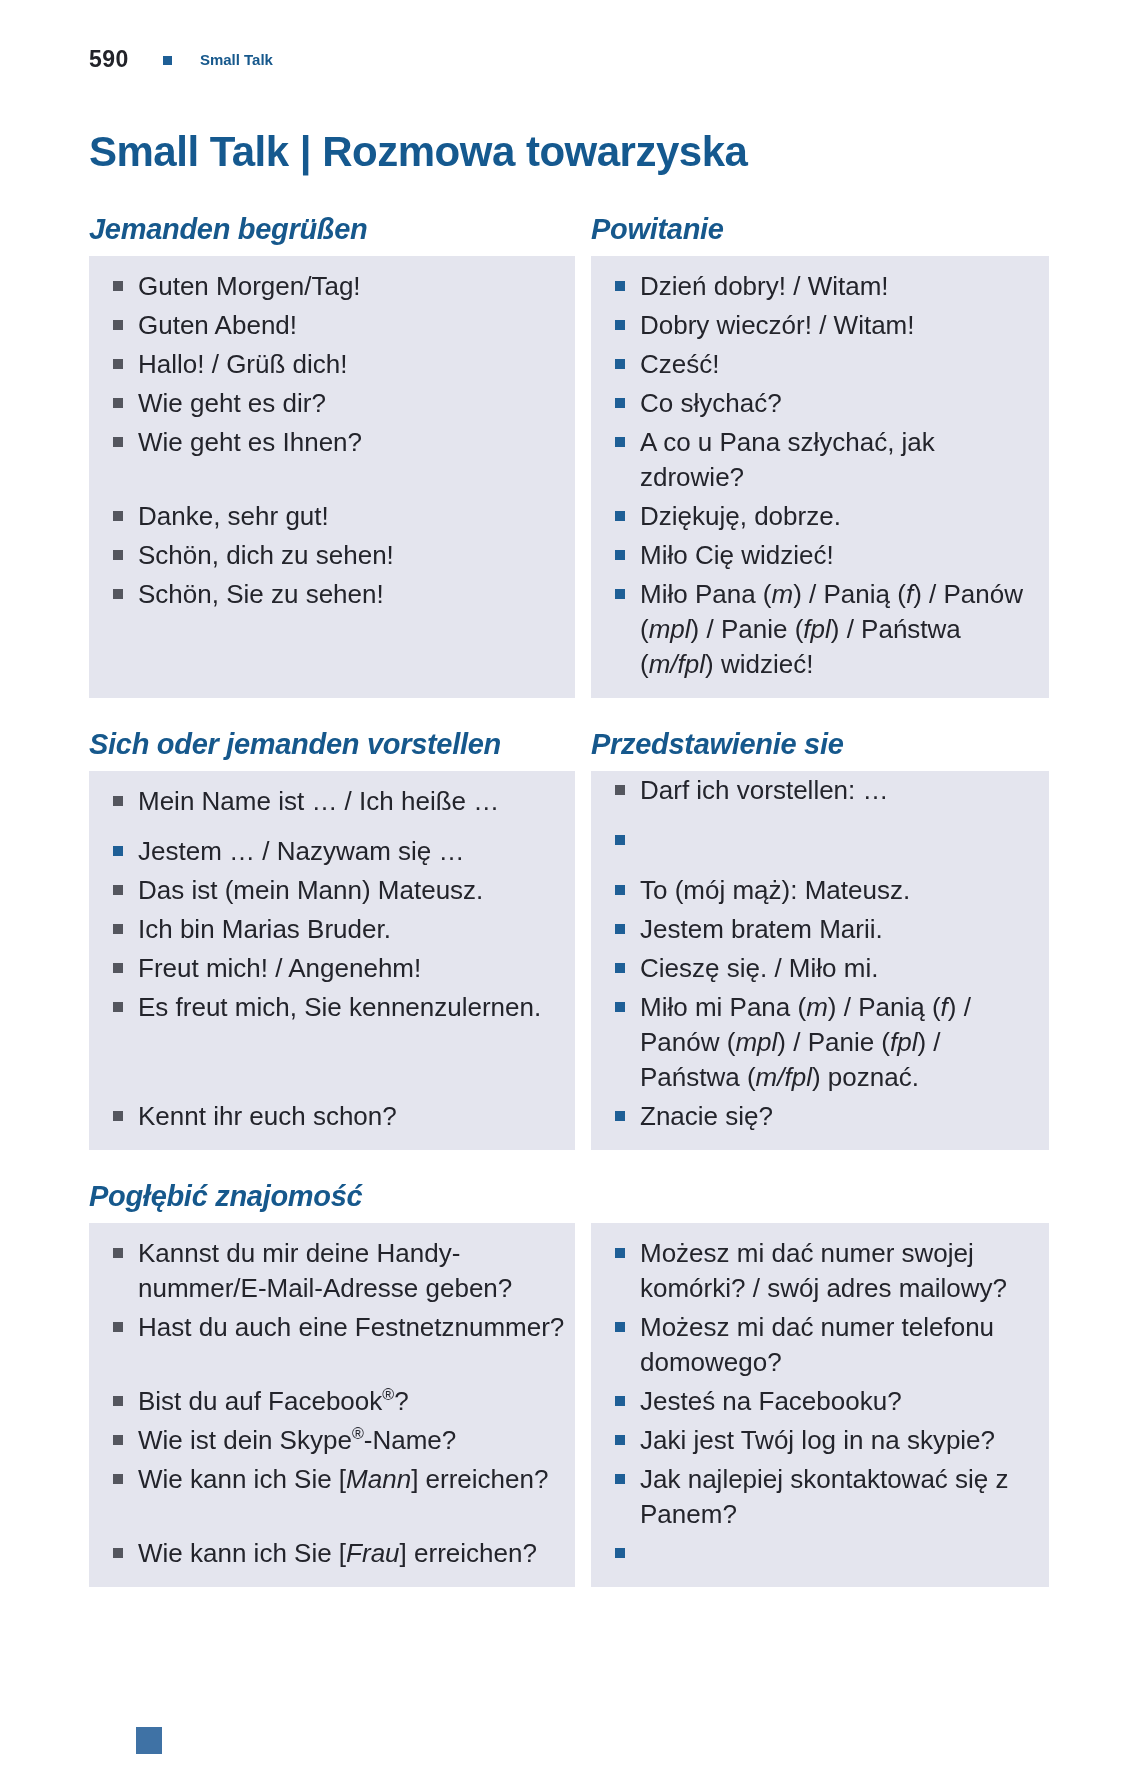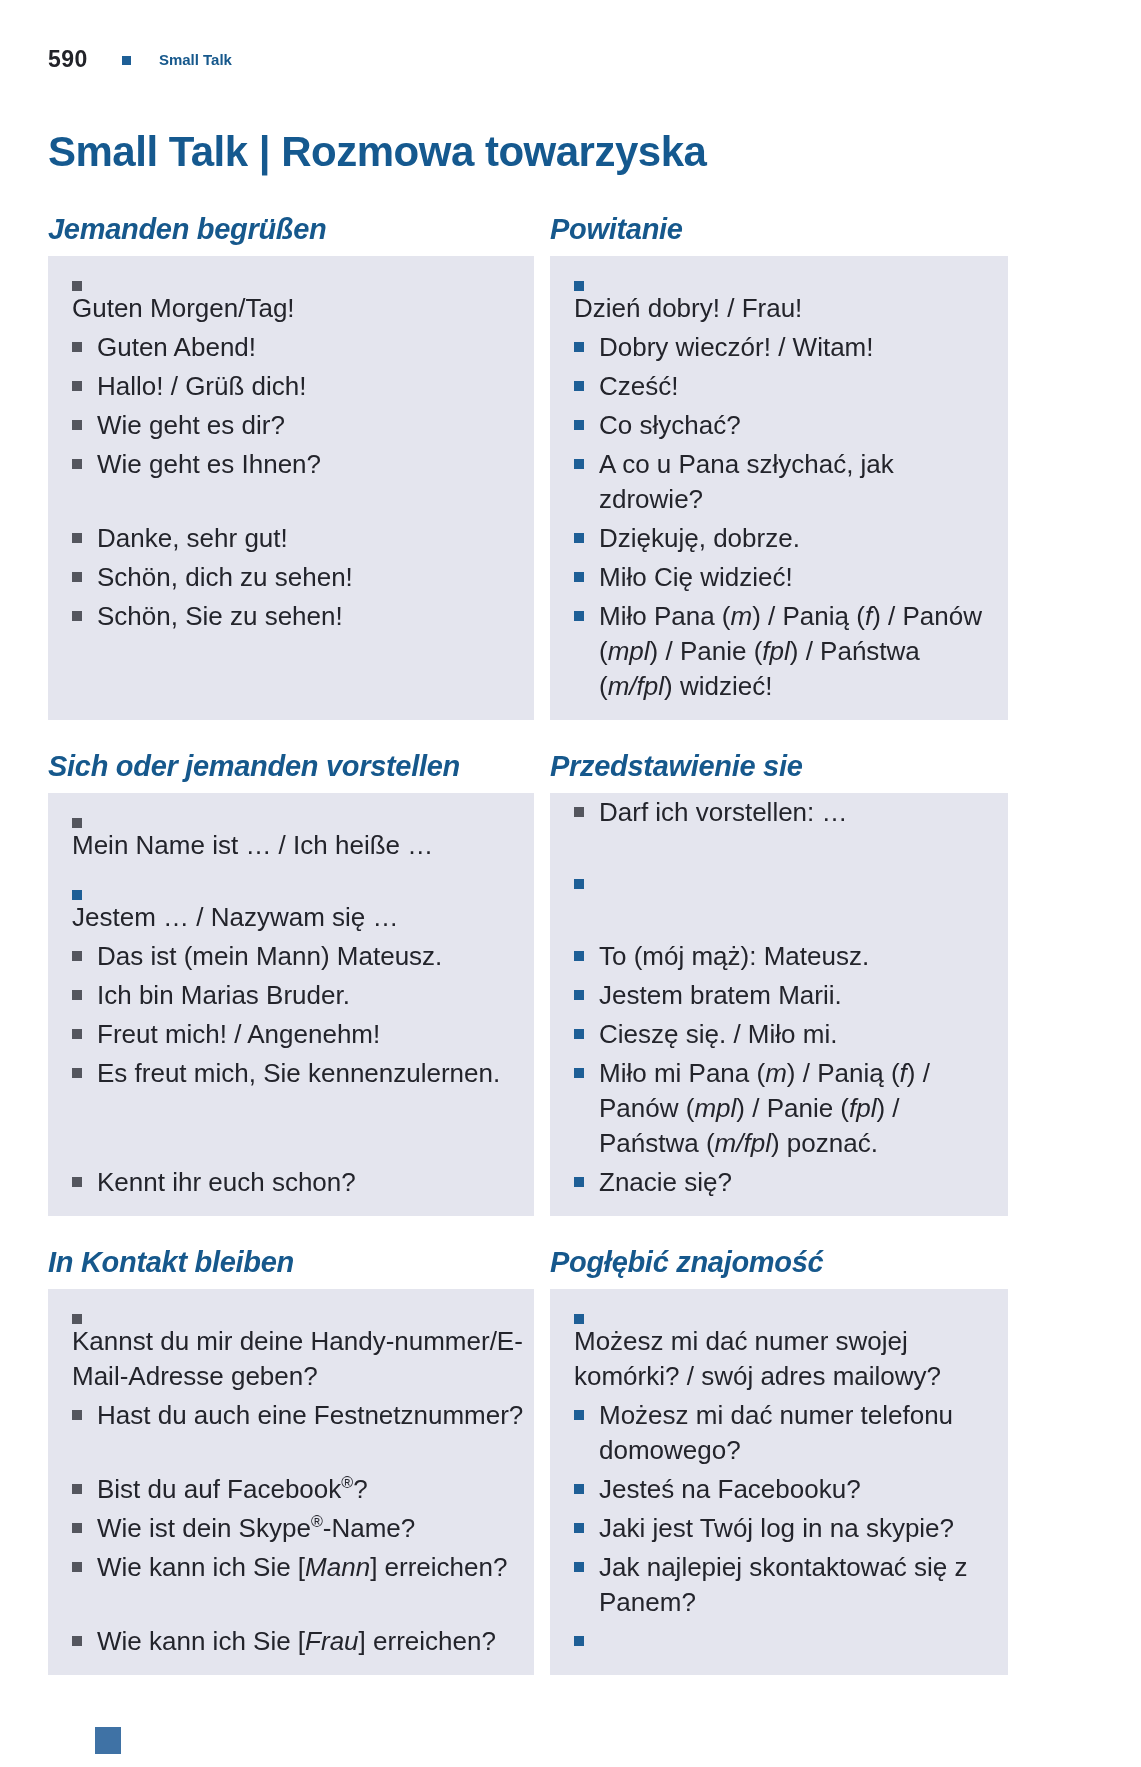--- a/index.html
+++ b/index.html
@@ -8,20 +8,21 @@
     background:#ffffff;
     font-family:"Liberation Sans", sans-serif;
     color:#23242b;
     position:relative;
     overflow:hidden;
   }
   .page{
     position:absolute;inset:0;
     padding:46px 85px 0 48px;
     box-sizing:border-box;
+    margin-left:41px;
   }
   
   .running-header{
     display:flex;align-items:center;
     margin-bottom:56px;
   }
   .page-number{
     font-size:23px;font-weight:bold;color:#222329;
     letter-spacing:0.5px;
   }
@@ -56,21 +57,21 @@
     display:grid;
     grid-template-columns:486px 458px;
     column-gap:16px;
   }
   .cell{
     background:#e4e5ee;
     padding:2px 10px 2px 24px;
     display:flex;align-items:flex-start;
     font-size:26px;line-height:35px;
   }
-  .cell.first{padding-top:13px;flex-direction:column;}
+  .cell.first{padding-top:13px;}
   .cell.last{padding-bottom:16px;}
   .bullet{
     flex:0 0 10px;width:10px;height:10px;
     margin:12px 15px 0 0;
   }
   .cell.de .bullet{background:#54565e;}
   .cell.pl .bullet{background:#1e5f96;}
   .txt{flex:1;}
   .txt i{font-style:italic;}
   .txt sup{font-size:62%;vertical-align:super;line-height:0;}
@@ -101,21 +102,21 @@
       <h2>Jemanden begrüßen</h2>
       <h2>Powitanie</h2>
     </div>
     <div class="rows">
           <div class="cell de first">
             <span class="bullet"></span>
             <span class="txt">Guten Morgen/Tag!</span>
           </div>
           <div class="cell pl first">
             <span class="bullet"></span>
-            <span class="txt">Dzień dobry! / Frau!</span>
+            <span class="txt">Dzień dobry! / Witam!</span>
           </div>
           <div class="cell de">
             <span class="bullet"></span>
             <span class="txt">Guten Abend!</span>
           </div>
           <div class="cell pl">
             <span class="bullet"></span>
             <span class="txt">Dobry wieczór! / Witam!</span>
           </div>
           <div class="cell de">
@@ -228,21 +229,20 @@
           </div>
           <div class="cell pl last">
             <span class="bullet"></span>
             <span class="txt">Znacie się?</span>
           </div>
         </div>
   </section>
 
   <section class="section">
     <div class="headings">
-      <h2>In Kontakt bleiben</h2>
       <h2>Pogłębić znajomość</h2>
     </div>
     <div class="rows">
           <div class="cell de first">
             <span class="bullet"></span>
             <span class="txt">Kannst du mir deine Handy-nummer/E-Mail-Adresse geben?</span>
           </div>
           <div class="cell pl first">
             <span class="bullet"></span>
             <span class="txt">Możesz mi dać numer swojej komórki? / swój adres mailowy?</span>

